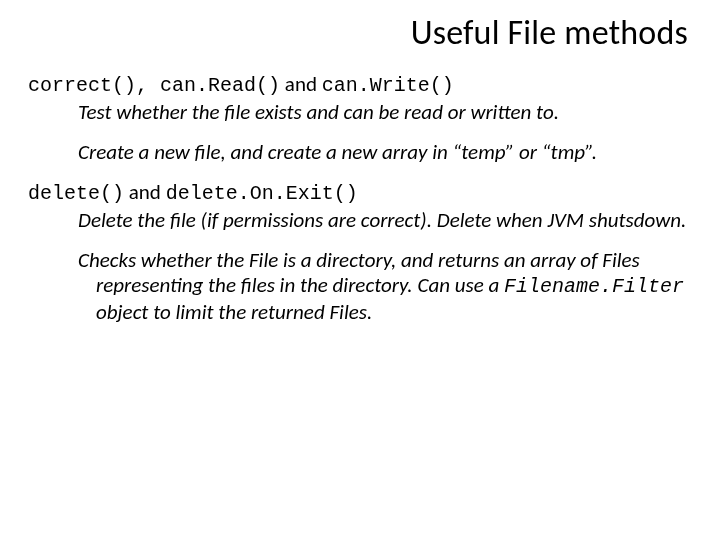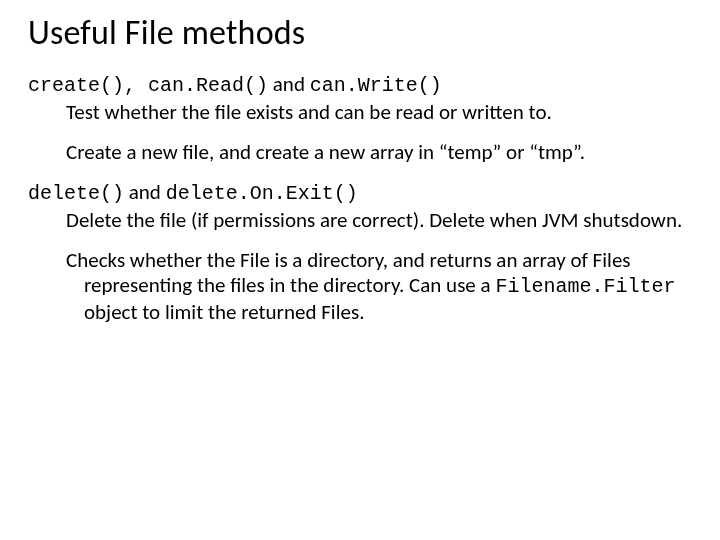--- a/index.html
+++ b/index.html
@@ -15,21 +15,21 @@
   .slide {
     width: 720px;
     height: 540px;
     box-sizing: border-box;
     padding: 12px 28px 20px 28px;
     position: relative;
   }
   .title {
     font-size: 34px;
     font-weight: 400;
-    text-align: left;
+    text-align: right;
     margin: 0 4px 18px 0;
     letter-spacing: 0.2px;
   }
   .section {
     margin-bottom: 14px;
   }
   .heading {
     font-size: 21px;
     line-height: 1.25;
     margin: 0 0 2px 0;
@@ -38,39 +38,40 @@
     font-family: "Courier New", Courier, monospace;
     font-size: 20px;
   }
   .heading .plain {
     font-family: Calibri, "Segoe UI", Arial, sans-serif;
     text-align: right;
   }
   .desc {
     font-size: 21px;
     line-height: 1.22;
-    margin: 0 0 0 38px;
+    margin: 0 0 0 50px;
     text-indent: -18px;
     padding-left: 18px;
+    font-style: italic;
   }
   .desc .code {
     font-family: "Courier New", Courier, monospace;
     font-size: 20px;
   }
 </style>
 </head>
 <body>
 
 <div class="slide">
 
   <h1 class="title">Useful File methods</h1>
 
   <div class="section">
     <p class="heading">
-      <span class="code">create()</span><span class="code">, </span><span class="code">can.Read()</span><span class="plain"> and </span><span class="code">can.Write()</span>
+      <span class="code">correct()</span><span class="code">, </span><span class="code">can.Read()</span><span class="plain"> and </span><span class="code">can.Write()</span>
     </p>
     <p class="desc">Test whether the file exists and can be read or written to.</p>
   </div>
 
   <div class="section">
     <p class="desc">Create a new file, and create a new array in “temp” or “tmp”.</p>
   </div>
 
   <div class="section">
     <p class="heading">

